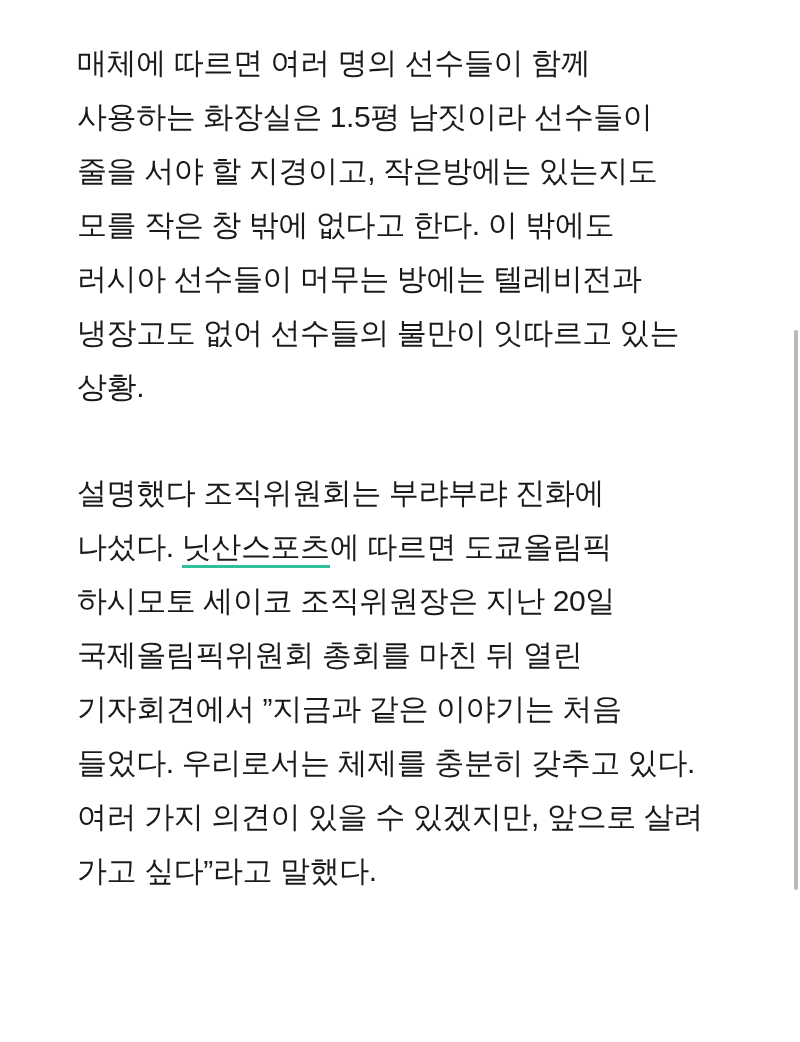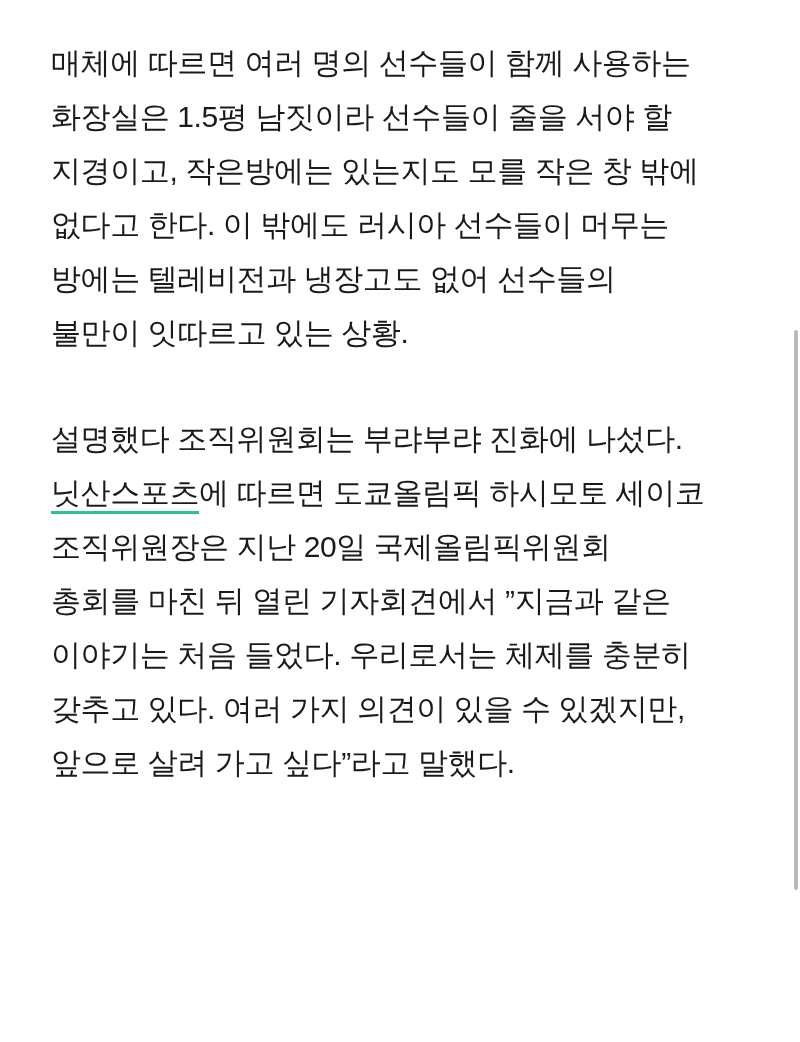--- a/index.html
+++ b/index.html
@@ -15,21 +15,21 @@
     font-family: "Liberation Sans", "DejaVu Sans", sans-serif;
   }
 
   .article {
     position: absolute;
     left: 0;
     top: 0;
     width: 763px;
     height: 1042px;
     box-sizing: border-box;
-    padding: 36px 56px 20px 51px;
+    padding: 36px 56px 20px 77px;
   }
 
   .para {
     font-size: 30px;
     line-height: 54px;
     color: #1a1a1a;
     letter-spacing: -0.4px;
     word-break: keep-all;
     margin: 0 0 52px 0;
   }

